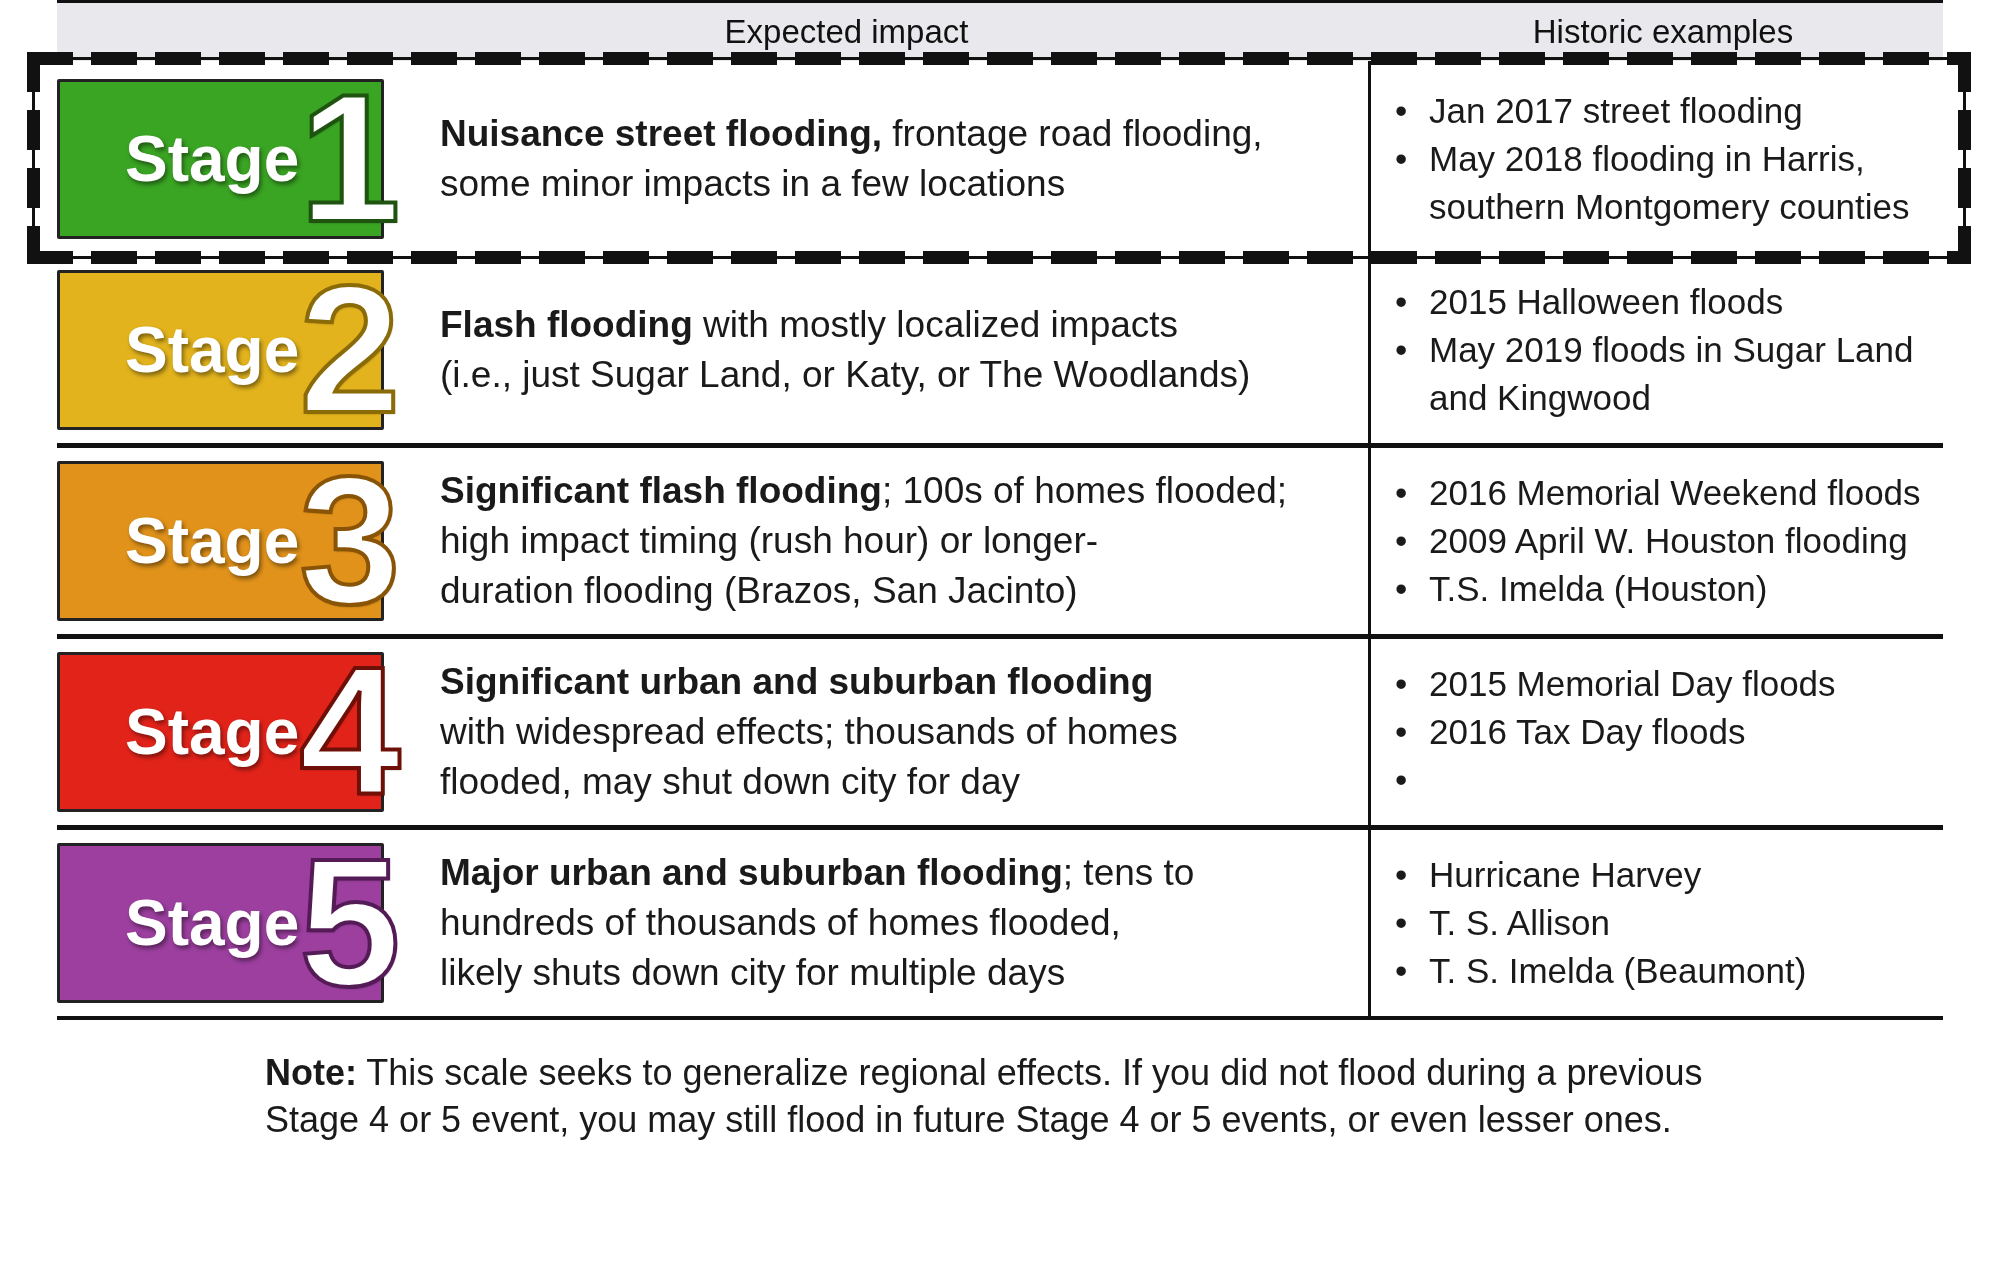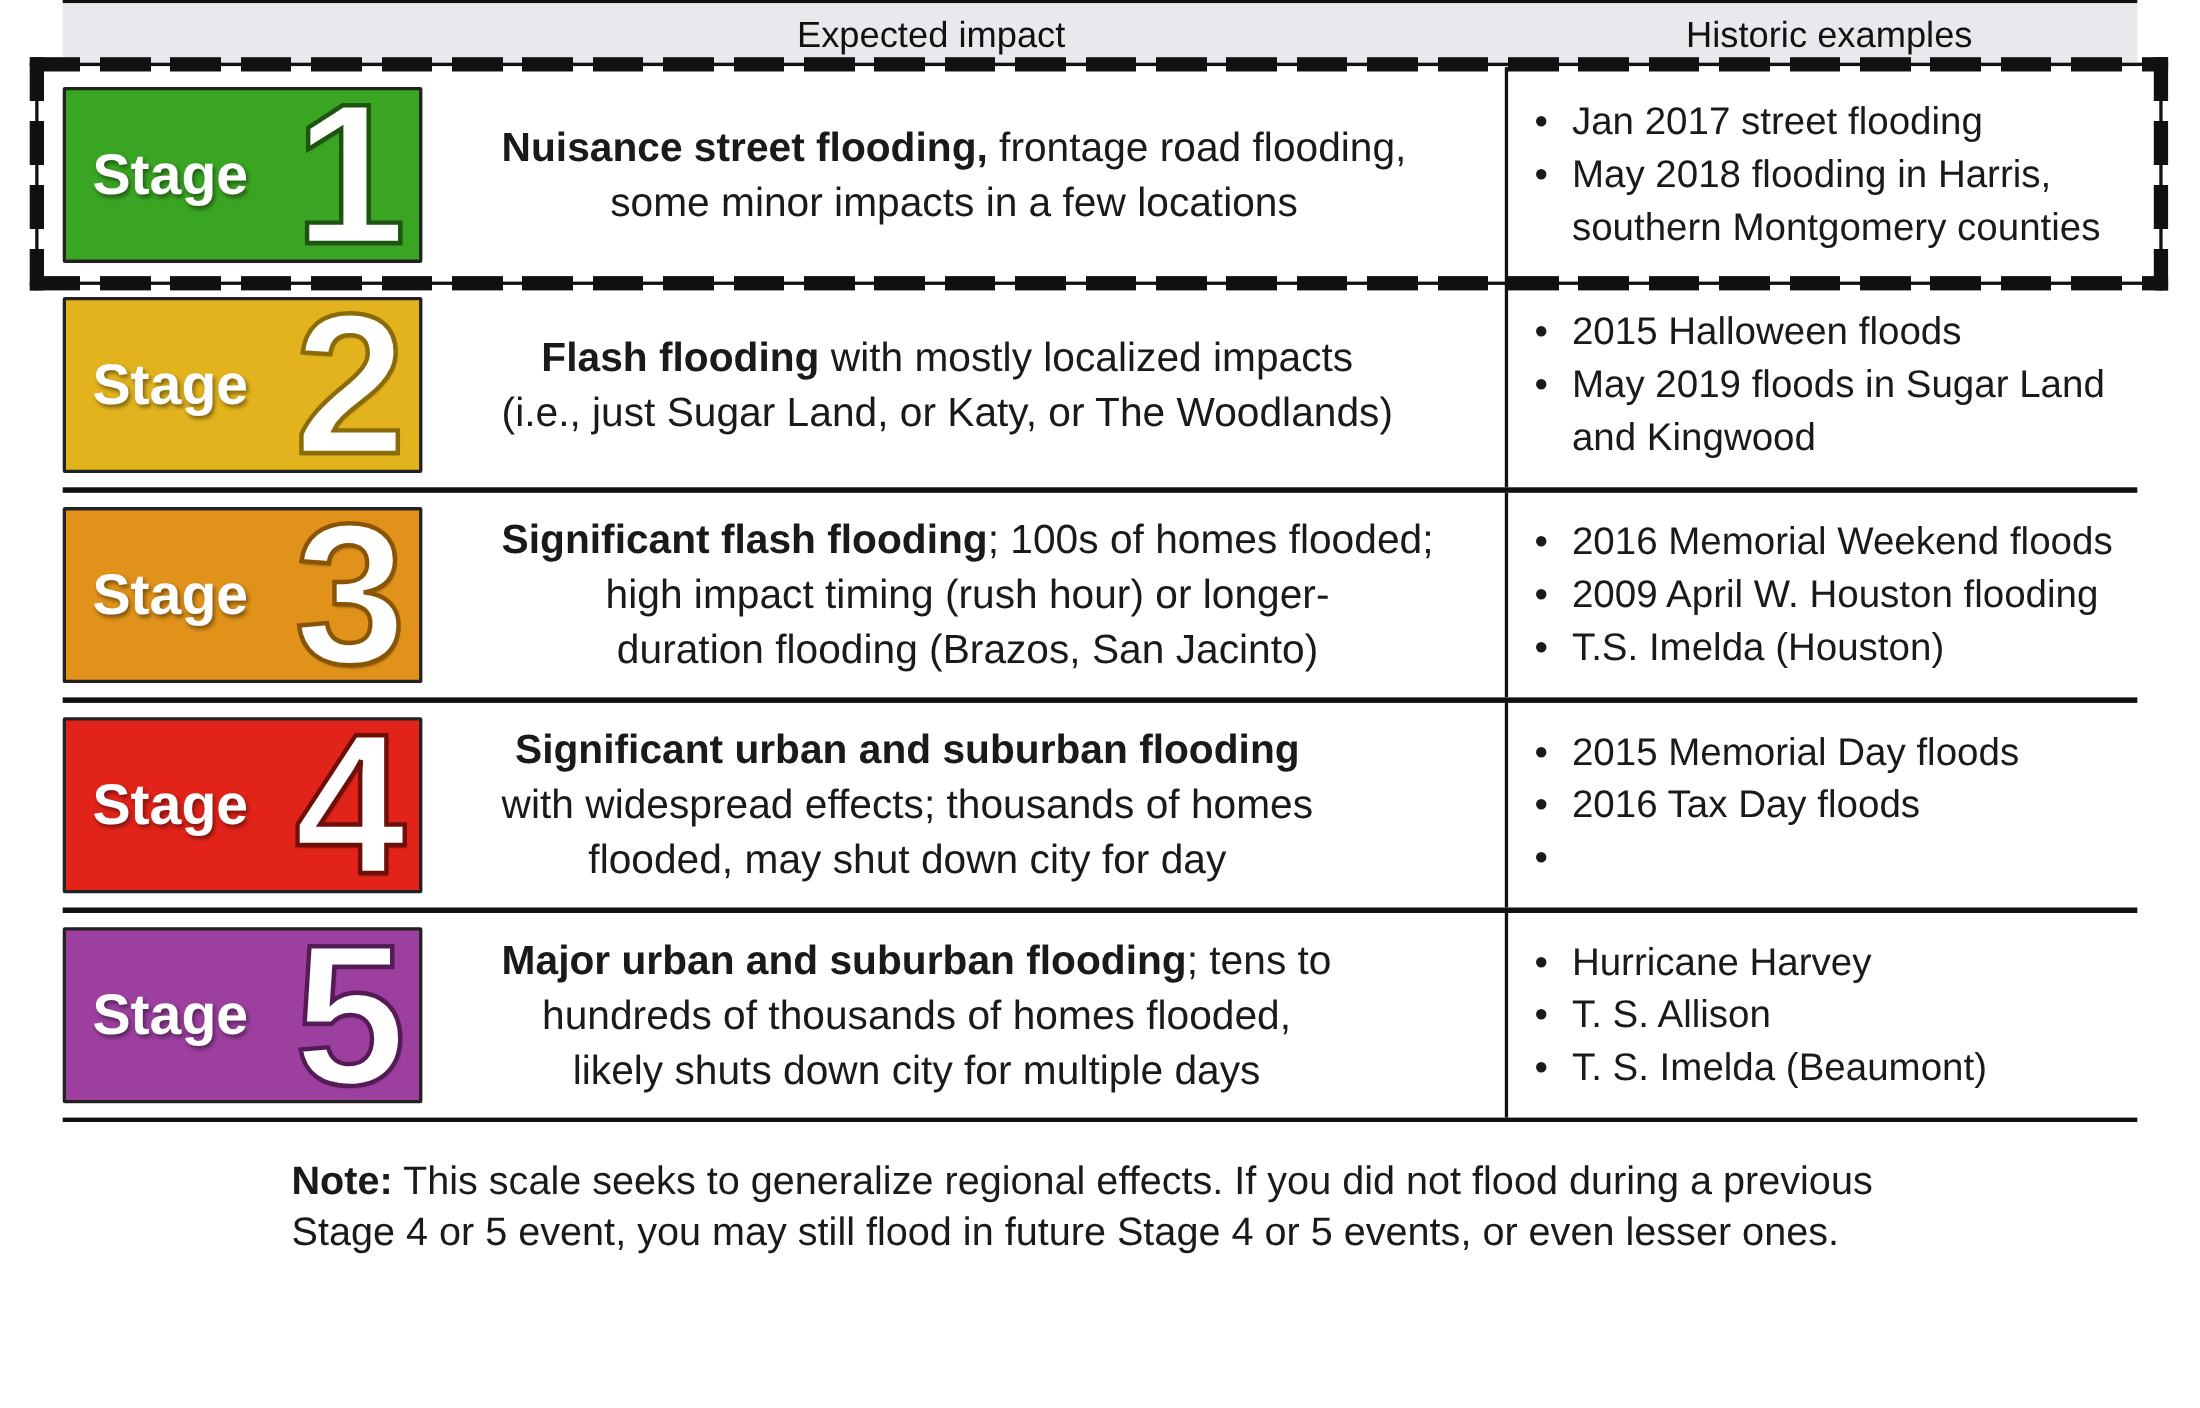--- a/index.html
+++ b/index.html
@@ -43,32 +43,33 @@
   }
 
   
   .badge{
     flex-shrink:0;width:327px;height:160px;box-sizing:border-box;
     border:3px solid #222;border-radius:2px;
     display:flex;align-items:center;justify-content:space-between;
     padding:0 12px 0 24px;
   }
   .stage-word{
-    font-size:52px;font-weight:700;color:#fff;line-height:1;
+    font-size:64px;font-weight:700;color:#fff;line-height:1;
     text-shadow:2px 3px 4px rgba(0,0,0,0.45);
+    margin-left:41px;
   }
   .stage-num{
     font-size:182px;font-weight:700;color:#fff;line-height:0.82;
     -webkit-text-stroke:4px #222;
     text-shadow:1px 2px 2px rgba(0,0,0,0.35);
   }
 
   
   .impact-text{
-    margin:16px;font-size:37px;line-height:1.35;white-space:pre-wrap;text-align:center;
+    margin:0;font-size:37px;line-height:1.35;white-space:pre-wrap;
   }
   .impact-text strong{font-weight:700;}
   ul.examples-list{list-style:none;margin:0;padding:0;font-size:35px;line-height:1.38;}
   ul.examples-list li{display:flex;}
   .bullet{width:34px;flex-shrink:0;}
   .ex-text{white-space:pre-wrap;}
 
   
   .dash-h{
     position:absolute;left:-30px;right:-28px;height:13px;

